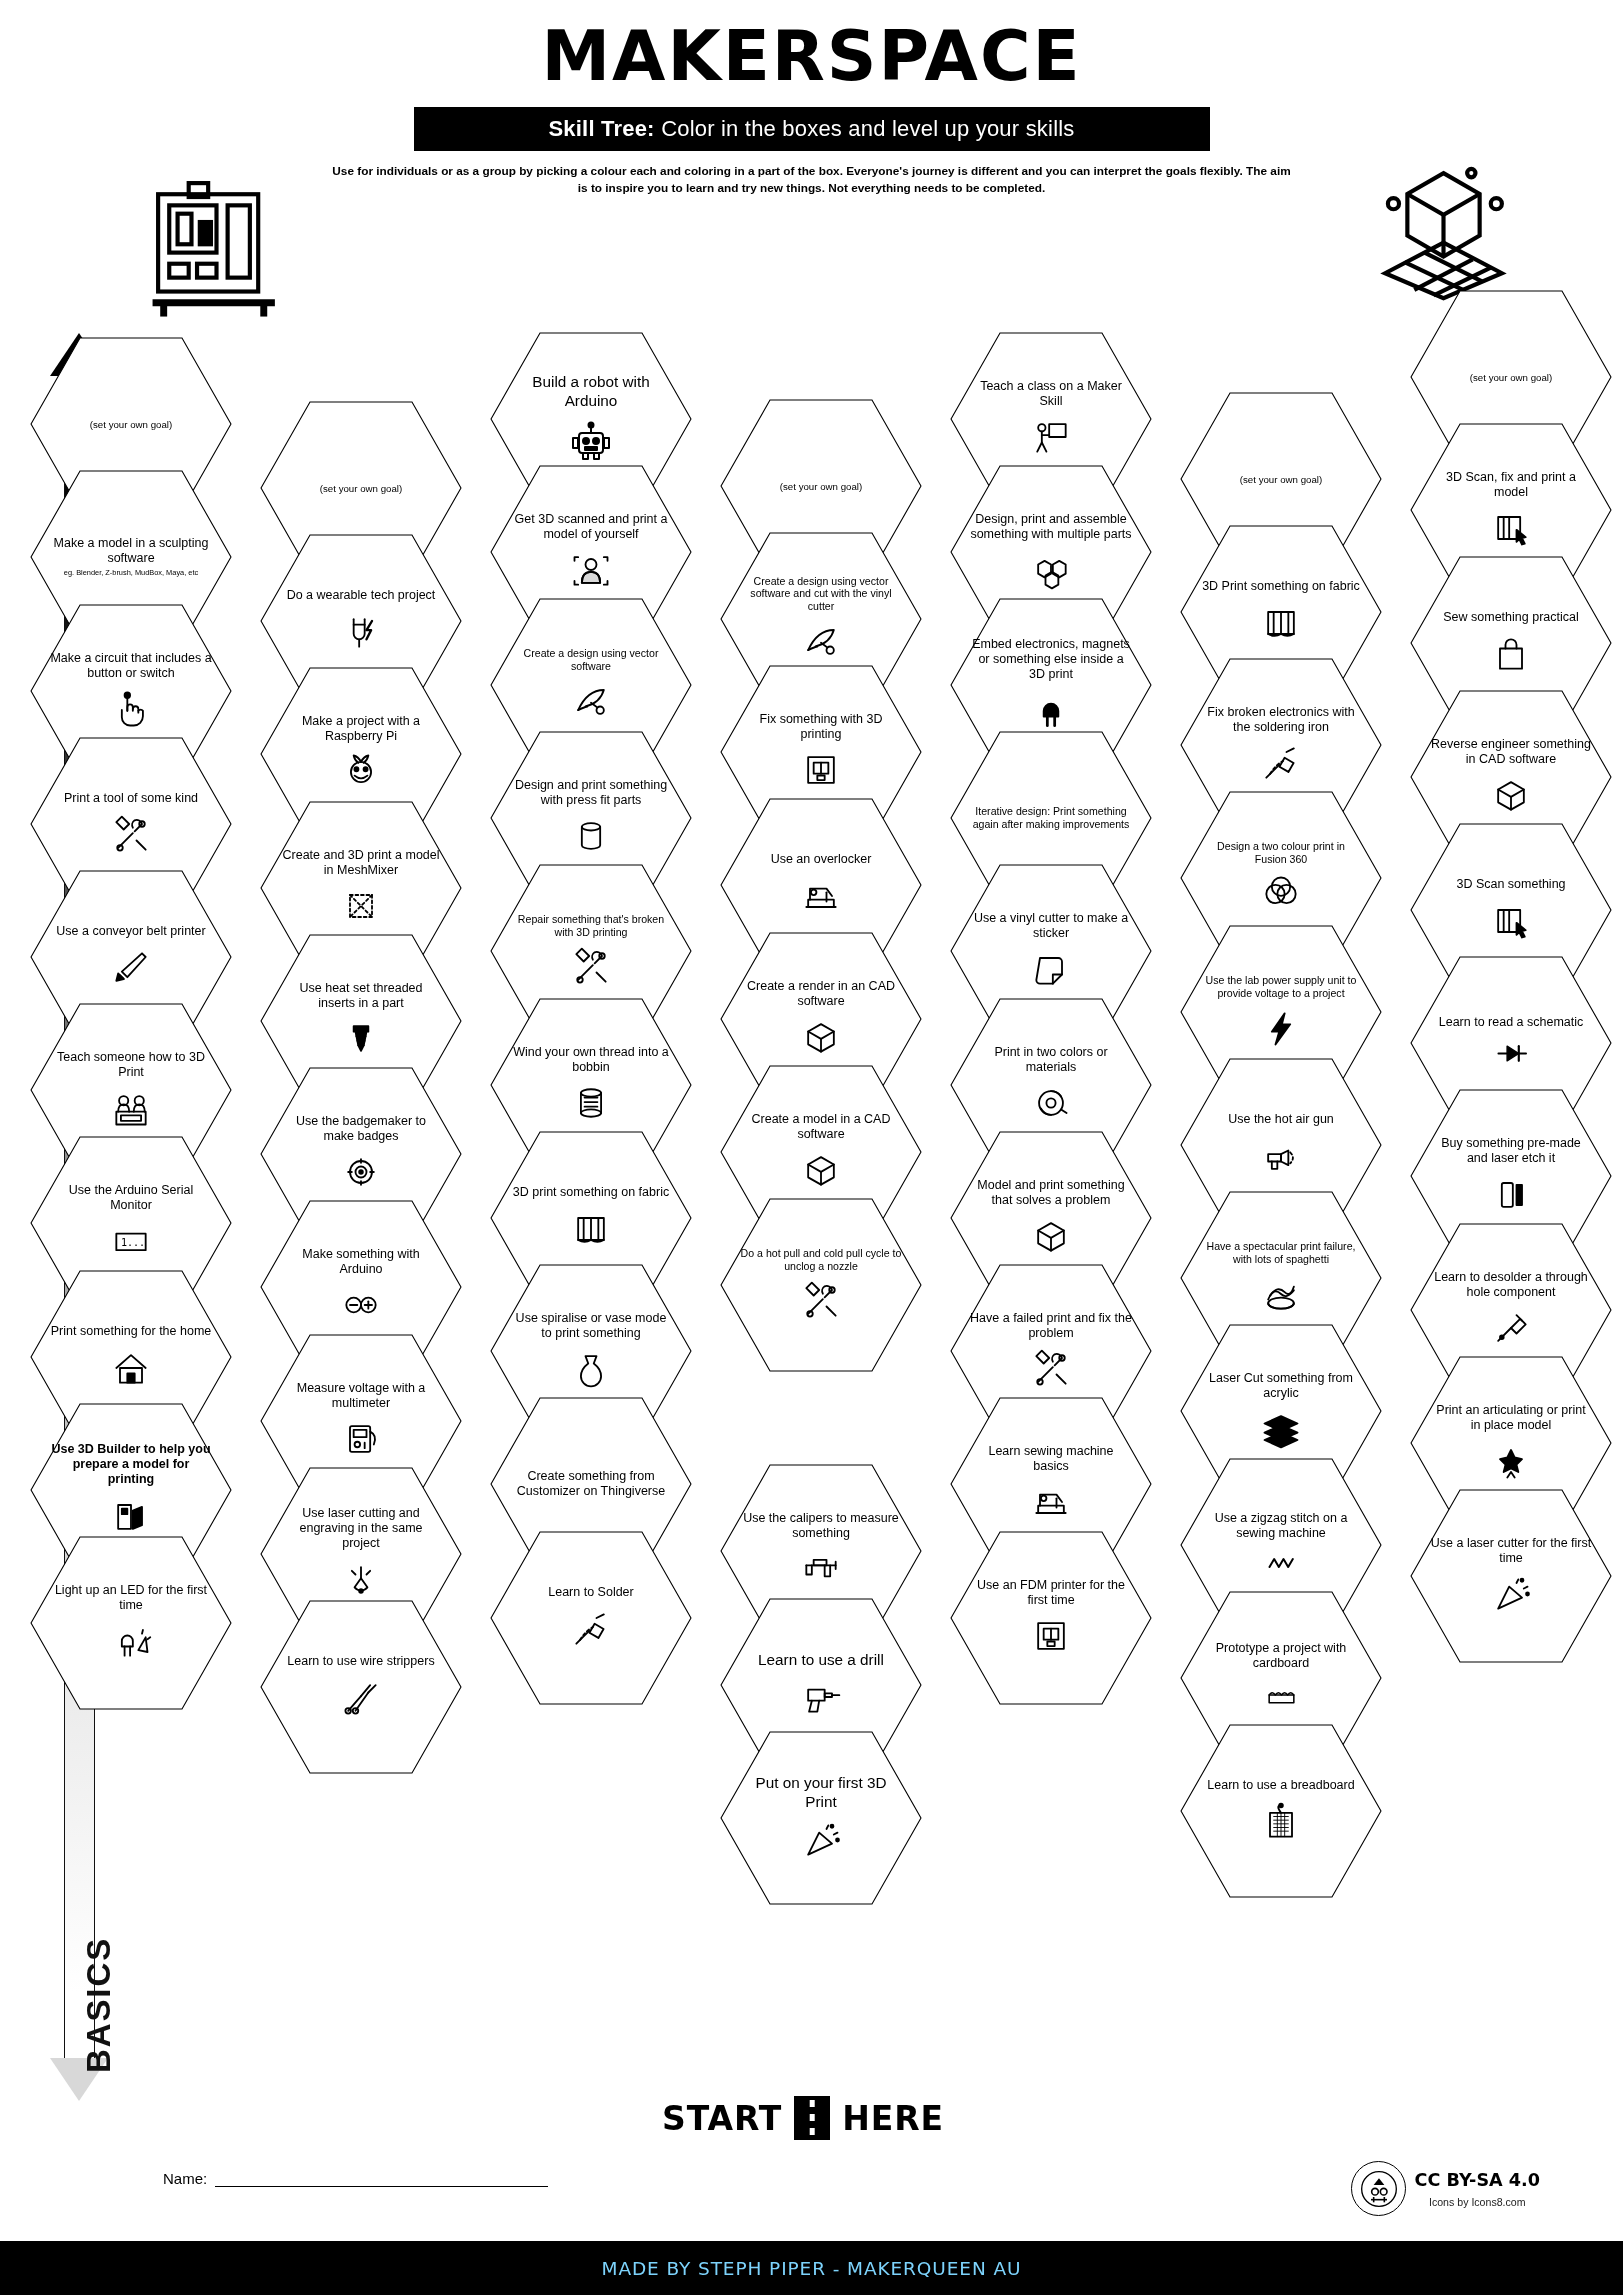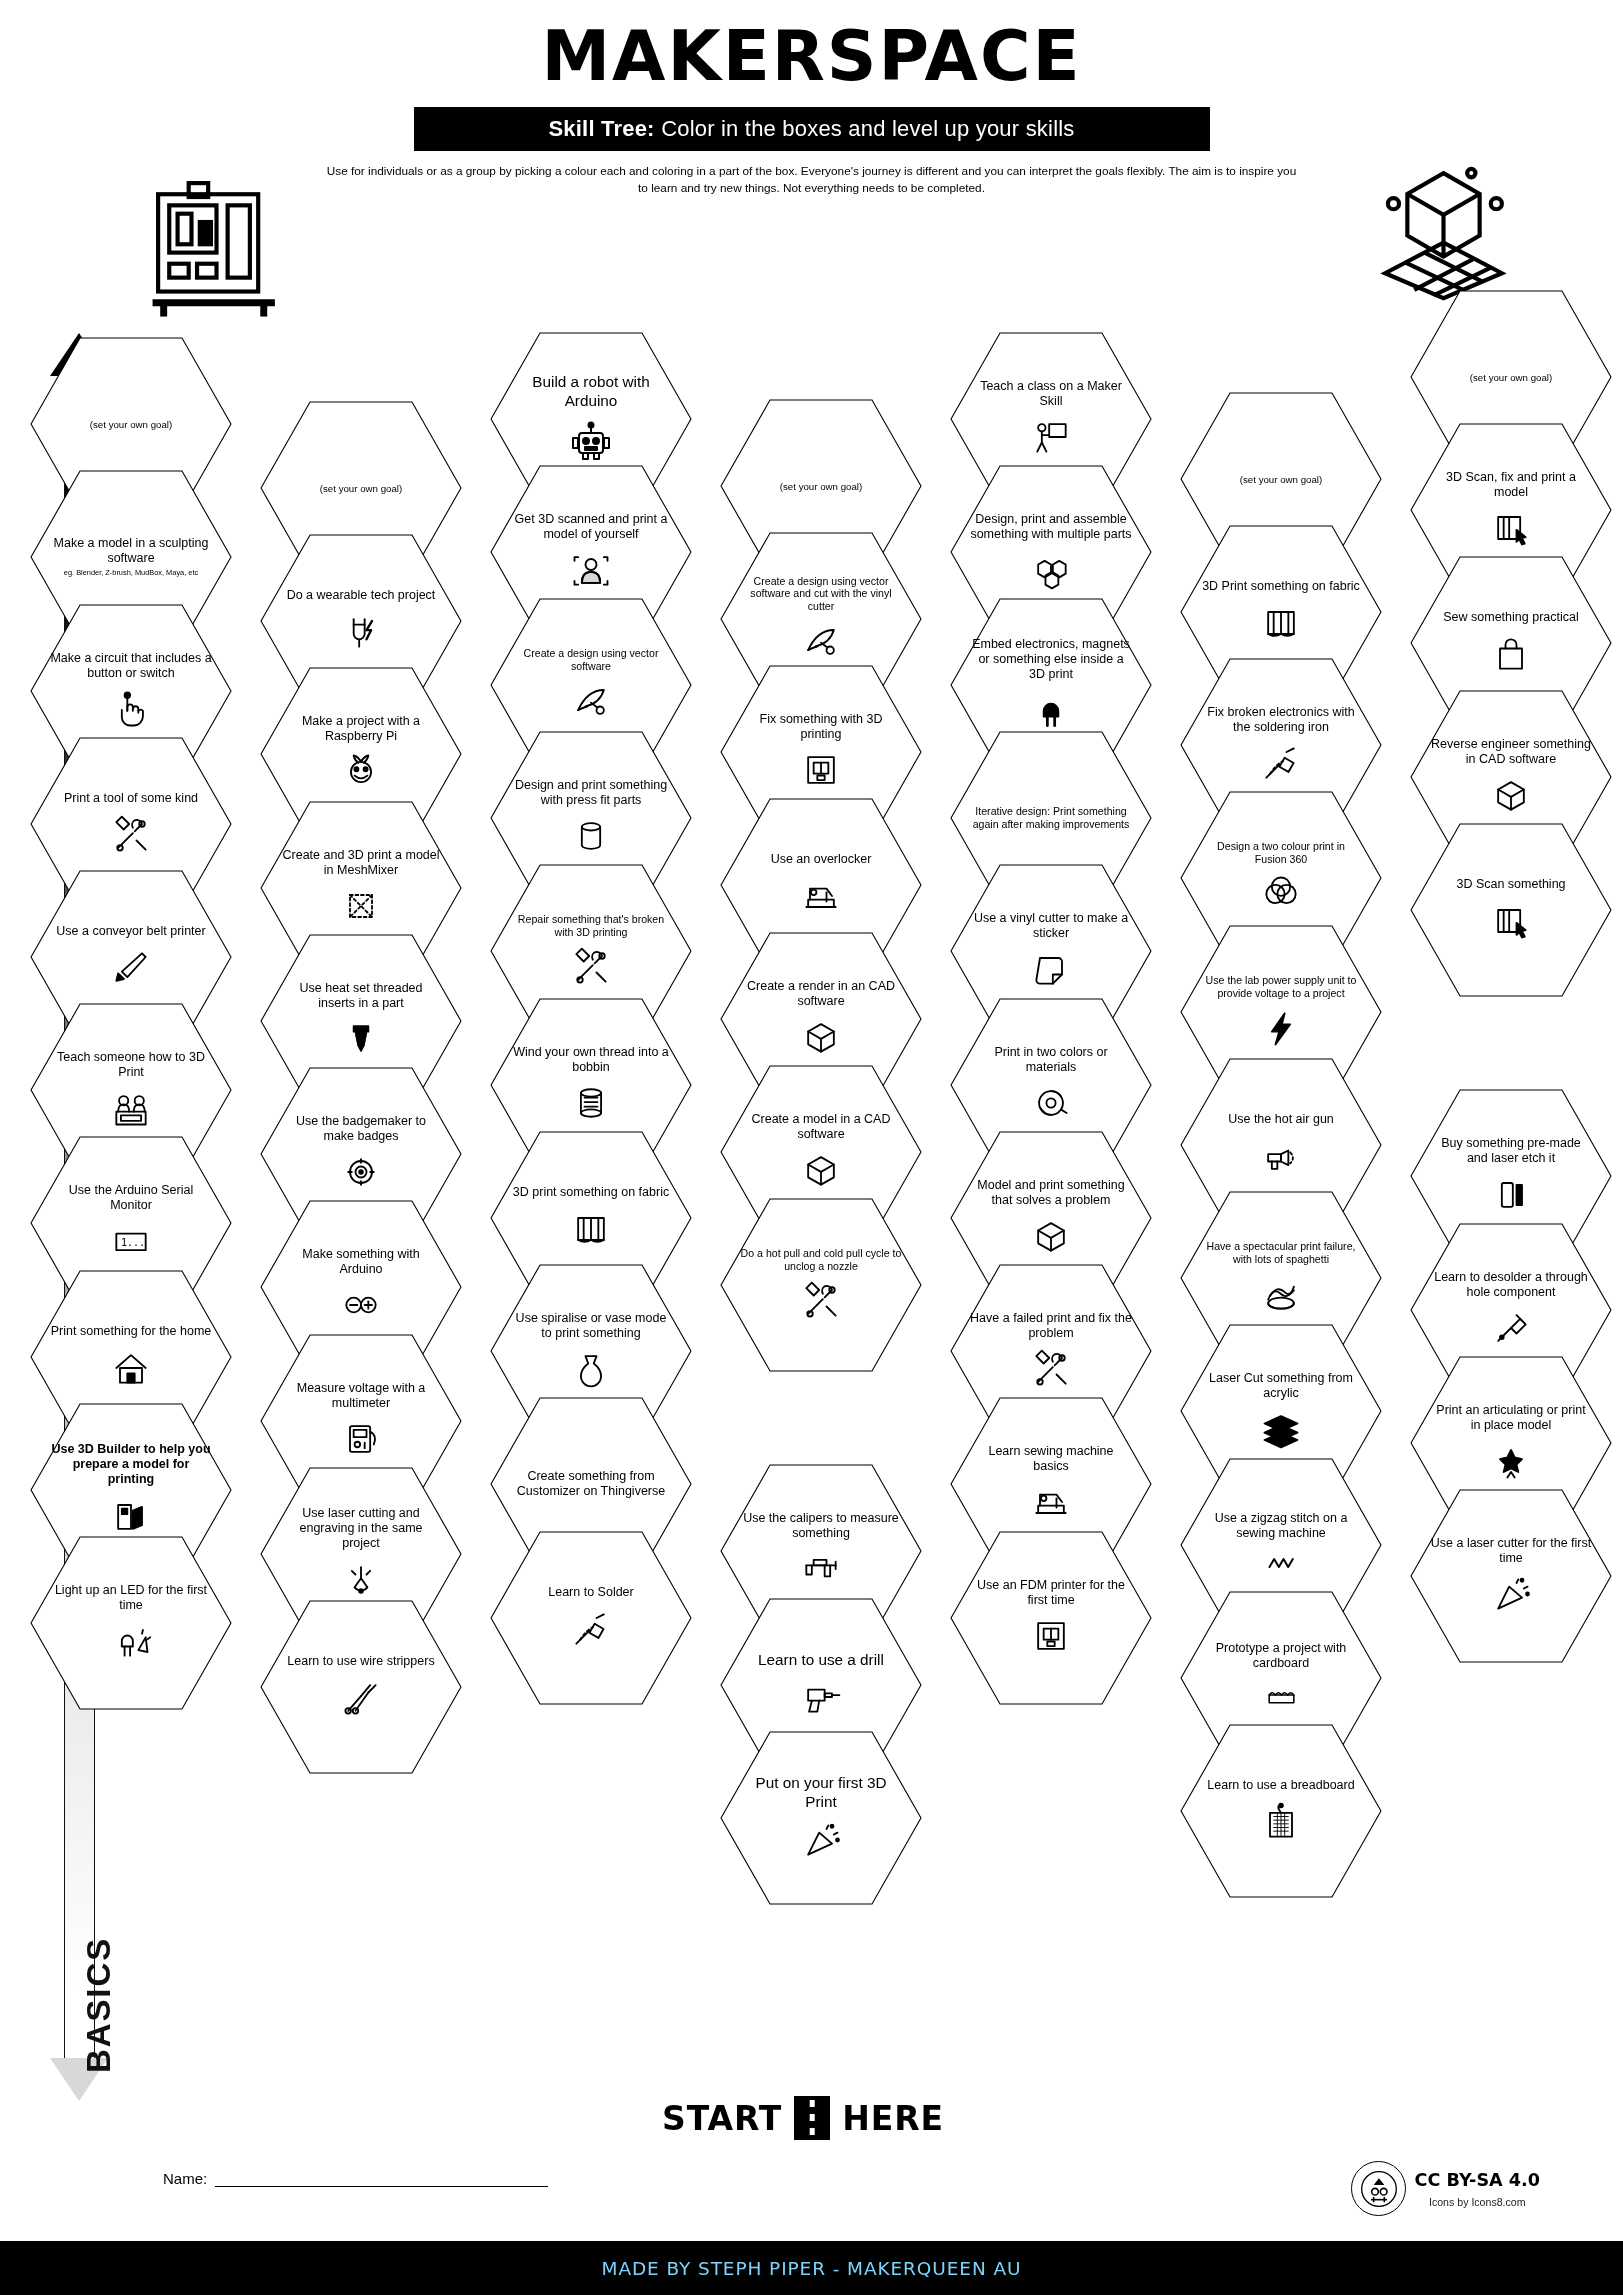--- a/index.html
+++ b/index.html
@@ -23,21 +23,21 @@
   #subtitle-bar {
     margin: 15.7px auto 0 auto;
     background:#000; color:#fff;
     width: 796px; height: 44px;
     display:flex; align-items:center; justify-content:center;
     font-size: 22px; letter-spacing: 0.2px;
   }
   #subtitle-bar .st-strong { font-weight:700; margin-right:6.5px; }
   #intro {
     width: 971px; margin: 12px auto 0 auto;
-    text-align:center; font-size: 11.8px; line-height: 1.45;
+    text-align:center; font-size: 11.8px; line-height: 1.45; font-weight: bold;
   }
 
   
   #axis {
     position:absolute; left: 28px; top: 333px;
     width: 97px; height: 1804px;
   }
   #axis .arrowhead-up {
     position:absolute; left: 22px; top: 0;
     width: 0; height: 0;
@@ -1259,20 +1259,37 @@
        <span class="ico">
           <svg width="44" height="44" viewBox="0 0 48 48" fill="none" stroke="#000" stroke-width="2" stroke-linecap="round" stroke-linejoin="round">
             <rect x="10" y="12" width="24" height="24"></rect>
             <line x1="16" y1="12" x2="16" y2="36"></line>
             <line x1="22" y1="12" x2="22" y2="36"></line>
             <path d="M30 26 l10 8 l-4 1 l3 6 l-3 1 l-3 -6 l-3 3 z" fill="#000"></path>
           </svg>
         </span>
      </div>
     </div>
+    <div class="hex" style="left: 1409px; top: 955px;">
+      <svg class="hexbg" viewBox="0 0 100 86" preserveAspectRatio="none">
+    <polygon points="25,1 75,1 99,43 75,85 25,85 1,43" fill="#ffffff" stroke="#000" stroke-width="1.1" vector-effect="non-scaling-stroke"></polygon>
+  </svg>
+      <div class="inner">
+       <div class="lbl">Learn to read a schematic</div>
+
+       <span class="ico">
+          <svg width="51" height="35" viewBox="0 0 48 48" fill="none" stroke="#000" stroke-width="2" stroke-linecap="round" stroke-linejoin="round">
+            <line x1="6" y1="24" x2="18" y2="24" stroke-width="2.5"></line>
+            <polygon points="18,14 34,24 18,34" fill="#000"></polygon>
+            <line x1="34" y1="14" x2="34" y2="34" stroke-width="3"></line>
+            <line x1="34" y1="24" x2="44" y2="24" stroke-width="2.5"></line>
+          </svg>
+        </span>
+     </div>
+    </div>
     <div class="hex" style="left: 1409px; top: 1088px;">
       <svg class="hexbg" viewBox="0 0 100 86" preserveAspectRatio="none">
     <polygon points="25,1 75,1 99,43 75,85 25,85 1,43" fill="#ffffff" stroke="#000" stroke-width="1.1" vector-effect="non-scaling-stroke"></polygon>
   </svg>
       <div class="inner">
        <div class="lbl">Buy something pre-made and laser etch it</div>
 
        <span class="ico">
           <svg width="44" height="44" viewBox="0 0 48 48" fill="none" stroke="#000" stroke-width="2" stroke-linecap="round" stroke-linejoin="round">
             <rect x="14" y="12" width="12" height="26" rx="2"></rect>

